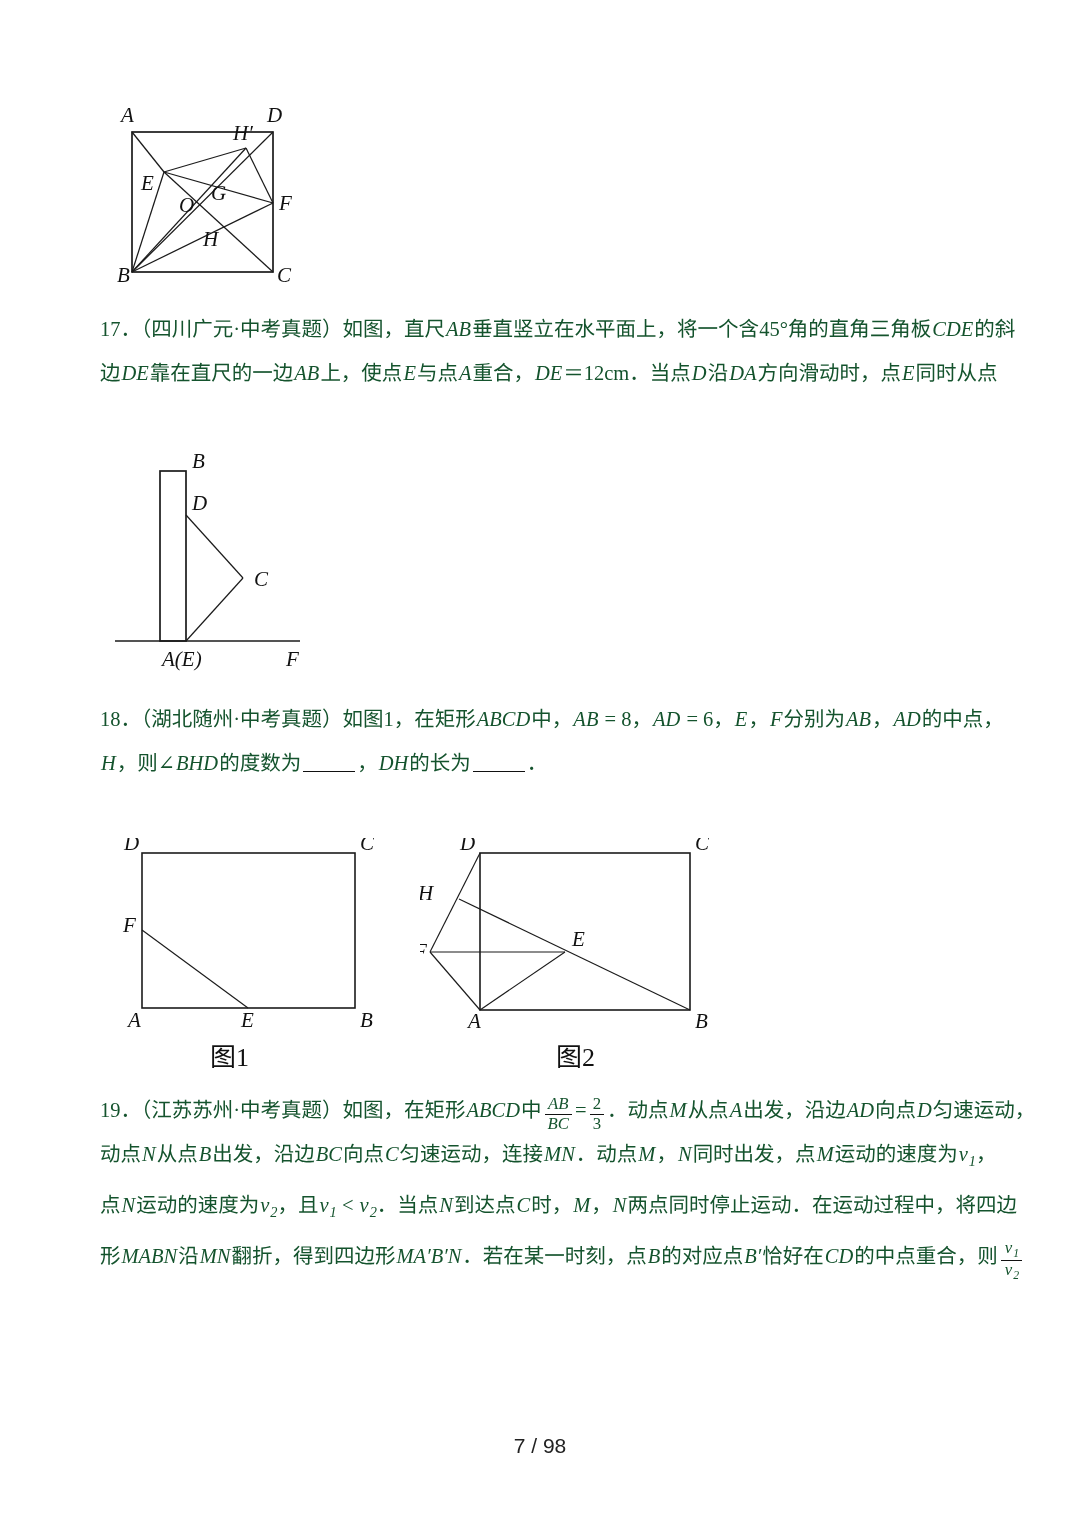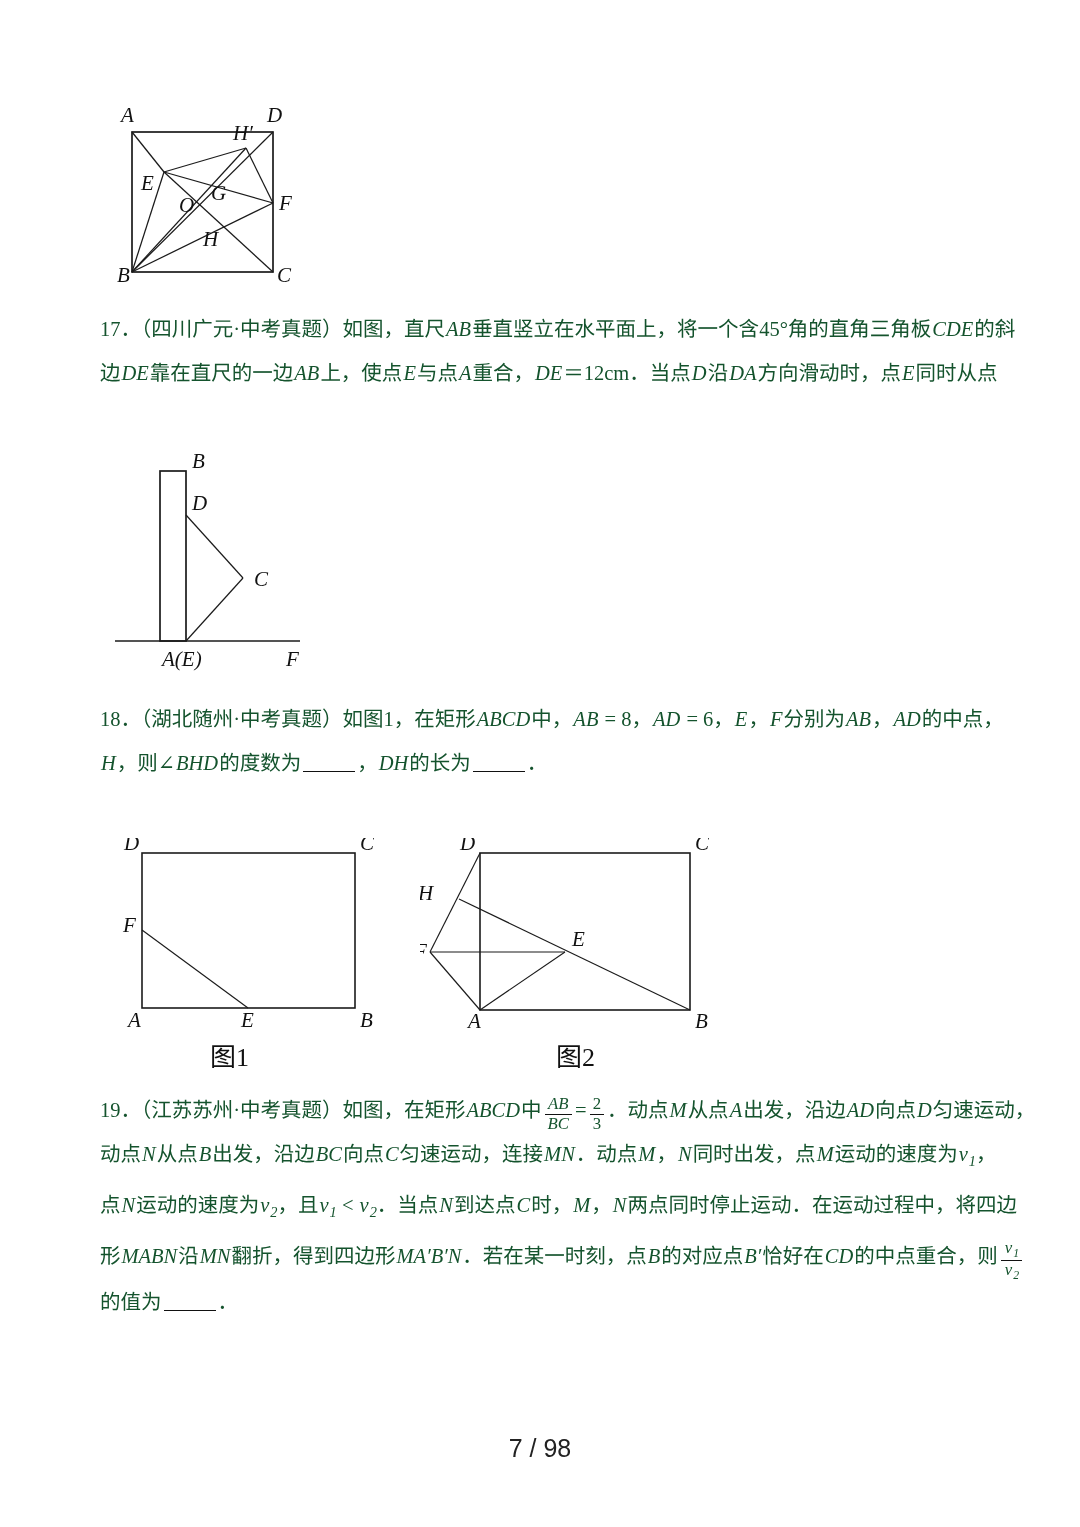--- a/index.html
+++ b/index.html
@@ -98,21 +98,21 @@
   }
 
   
   .footer {
     position: absolute;
     left: 0;
     top: 1434px;
     width: 1080px;
     text-align: center;
     font-family: "Liberation Sans", sans-serif;
-    font-size: 25px;
+    font-size: 21px;
     color: #222;
   }
 </style>
 </head>
 <body>
 
 <div class="page">
 
   <div class="figure" style="left:105px; top:100px; width:230px; height:195px;">
     <svg width="230" height="195" viewBox="0 0 230 195">
@@ -227,18 +227,17 @@
       </g>
     </svg>
     <div class="fig-caption" style="left:136px; top:198px;">图2</div>
   </div>
 
   <div class="problem" style="top:1088px;">
     <span class="line">19．（江苏苏州·中考真题）如图，在矩形<span class="it">ABCD</span>中<span class="frac"><span class="n it">AB</span><span class="d it">BC</span></span><span class="num">=</span><span class="frac"><span class="n num">2</span><span class="d num">3</span></span>．动点<span class="it">M</span>从点<span class="it">A</span>出发，沿边<span class="it">AD</span>向点<span class="it">D</span>匀速运动，</span>
     <span class="line">动点<span class="it">N</span>从点<span class="it">B</span>出发，沿边<span class="it">BC</span>向点<span class="it">C</span>匀速运动，连接<span class="it">MN</span>．动点<span class="it">M</span>，<span class="it">N</span>同时出发，点<span class="it">M</span>运动的速度为<span class="it">v</span><span class="sub">1</span>，</span>
     <span class="line">点<span class="it">N</span>运动的速度为<span class="it">v</span><span class="sub">2</span>，且<span class="it">v</span><span class="sub">1</span><span class="num"> &lt; </span><span class="it">v</span><span class="sub">2</span>．当点<span class="it">N</span>到达点<span class="it">C</span>时，<span class="it">M</span>，<span class="it">N</span>两点同时停止运动．在运动过程中，将四边</span>
     <span class="line">形<span class="it">MABN</span>沿<span class="it">MN</span>翻折，得到四边形<span class="it">MA′B′N</span>．若在某一时刻，点<span class="it">B</span>的对应点<span class="it">B′</span>恰好在<span class="it">CD</span>的中点重合，则<span class="frac"><span class="n"><span class="it">v</span><span class="sub">1</span></span><span class="d"><span class="it">v</span><span class="sub">2</span></span></span></span>
-    <span class="line">的值为<span class="blank"></span>．</span>
   </div>
 
   <div class="footer">7 / 98</div>
 
 </div>
 
 </body></html>

